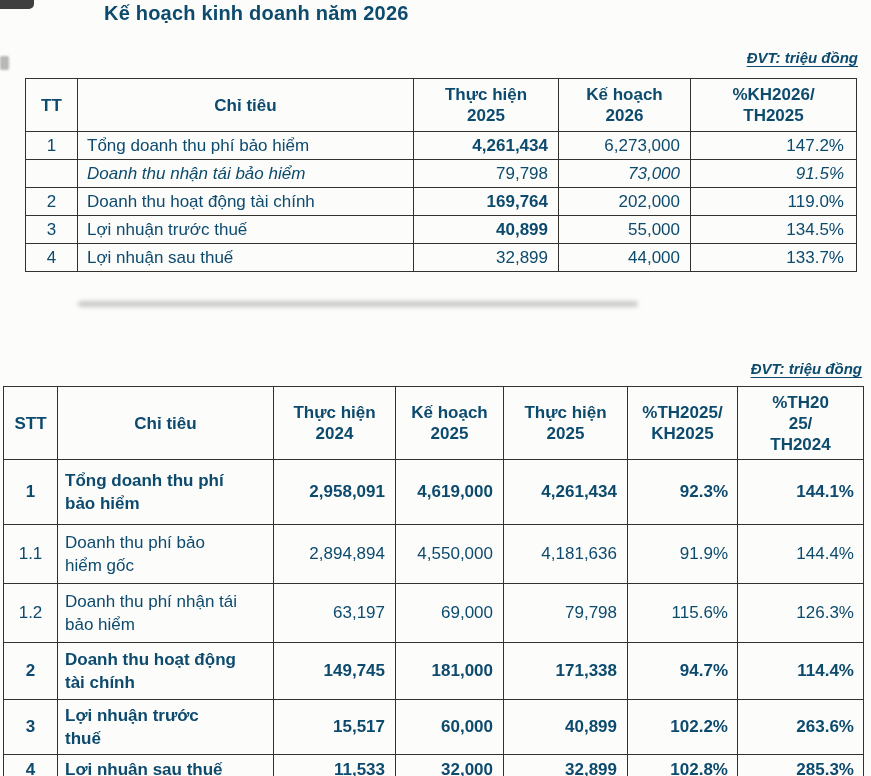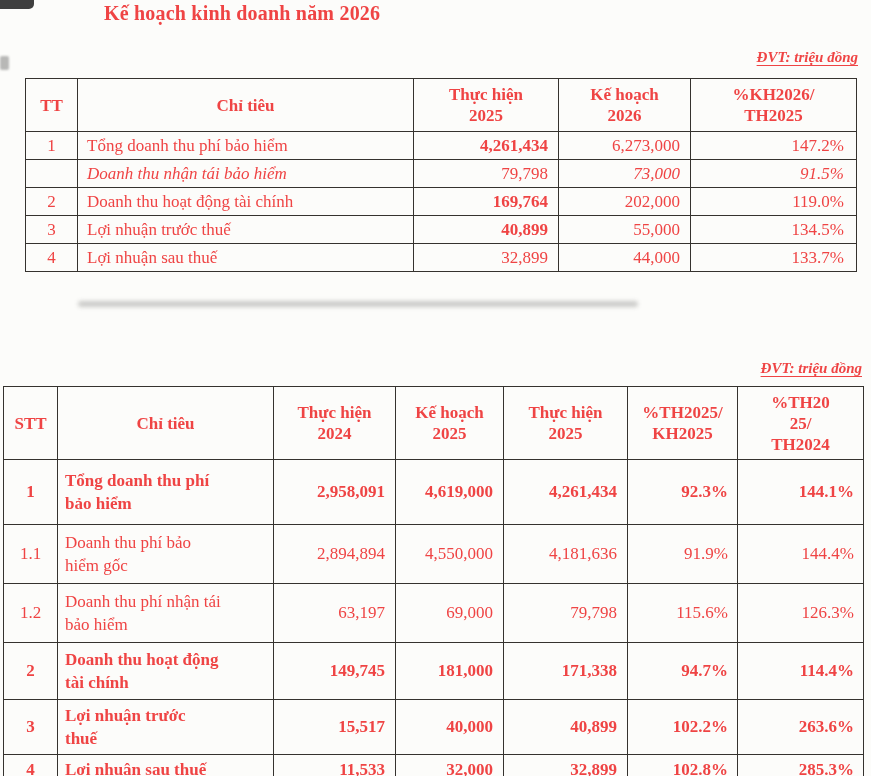--- a/index.html
+++ b/index.html
@@ -1,17 +1,17 @@
 <!DOCTYPE html>
 <html><head>
 <meta charset="utf-8">
 <style>
   html,body{margin:0;padding:0;background:#e9e9e7;}
   .page{position:relative;width:871px;height:776px;background:#fcfcfa;
-        font-family:Liberation Serif, serif;color:#ef4444;overflow:hidden;}
+        font-family:Liberation Sans, sans-serif;color:#0c4a6e;overflow:hidden;}
 
   
   .title1{position:absolute;left:104px;top:2px;font-size:20px;font-weight:bold;letter-spacing:.2px;}
   .subtitle{position:absolute;left:57px;top:30px;font-size:20px;font-weight:bold;
             text-decoration:underline;text-decoration-thickness:2px;text-underline-offset:4px;}
   .title2{position:absolute;left:86px;top:334px;font-size:18px;font-weight:bold;letter-spacing:.2px;}
   .dvt{position:absolute;font-size:15px;font-weight:bold;font-style:italic;
        text-decoration:underline;text-underline-offset:3px;}
   .dvt1{top:49px;right:13px;}
   .dvt2{top:360px;right:9px;}
@@ -230,21 +230,21 @@
           <td class="c-pct">94.7%</td>
           <td class="c-pct">114.4%</td>
         </tr>
         <tr class="bold-row">
           <td class="c-idx">3</td>
           <td class="c-label">
             <span class="cl">Lợi nhuận trước</span>
             <span class="cl">thuế</span>
           </td>
           <td class="c-num">15,517</td>
-          <td class="c-num">40,000</td>
+          <td class="c-num">60,000</td>
           <td class="c-num">40,899</td>
           <td class="c-pct">102.2%</td>
           <td class="c-pct">263.6%</td>
         </tr>
         <tr class="bold-row">
           <td class="c-idx">4</td>
           <td class="c-label">Lợi nhuận sau thuế</td>
           <td class="c-num">11,533</td>
           <td class="c-num">32,000</td>
           <td class="c-num">32,899</td>

